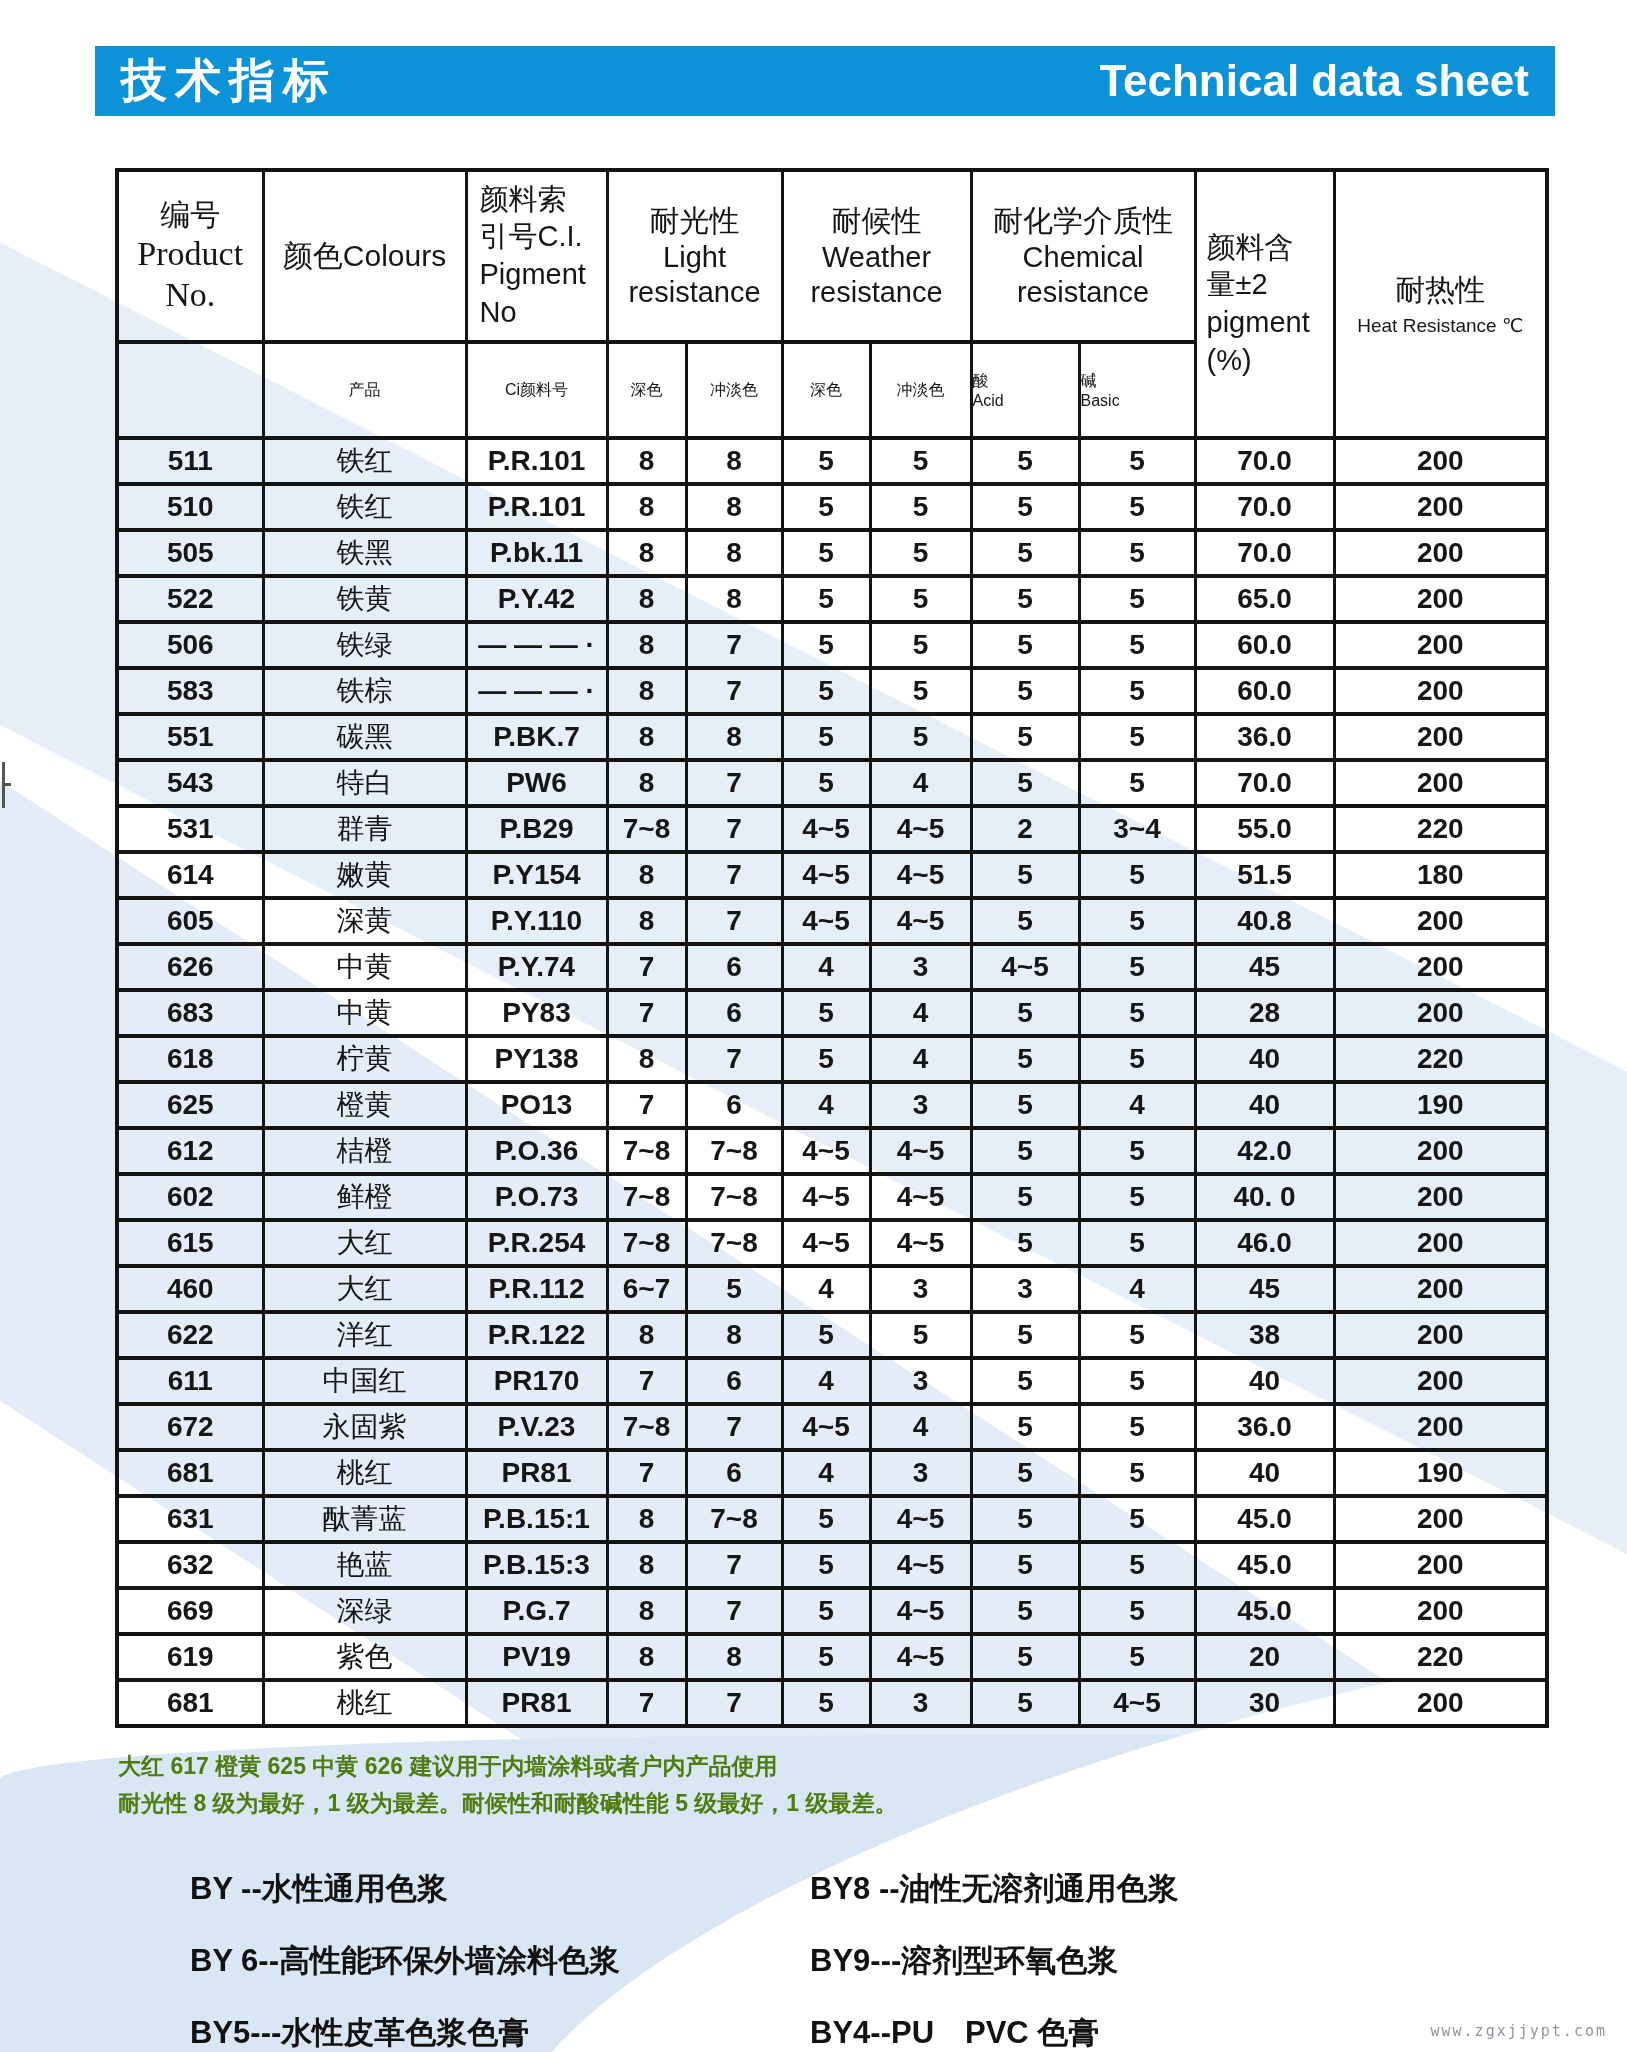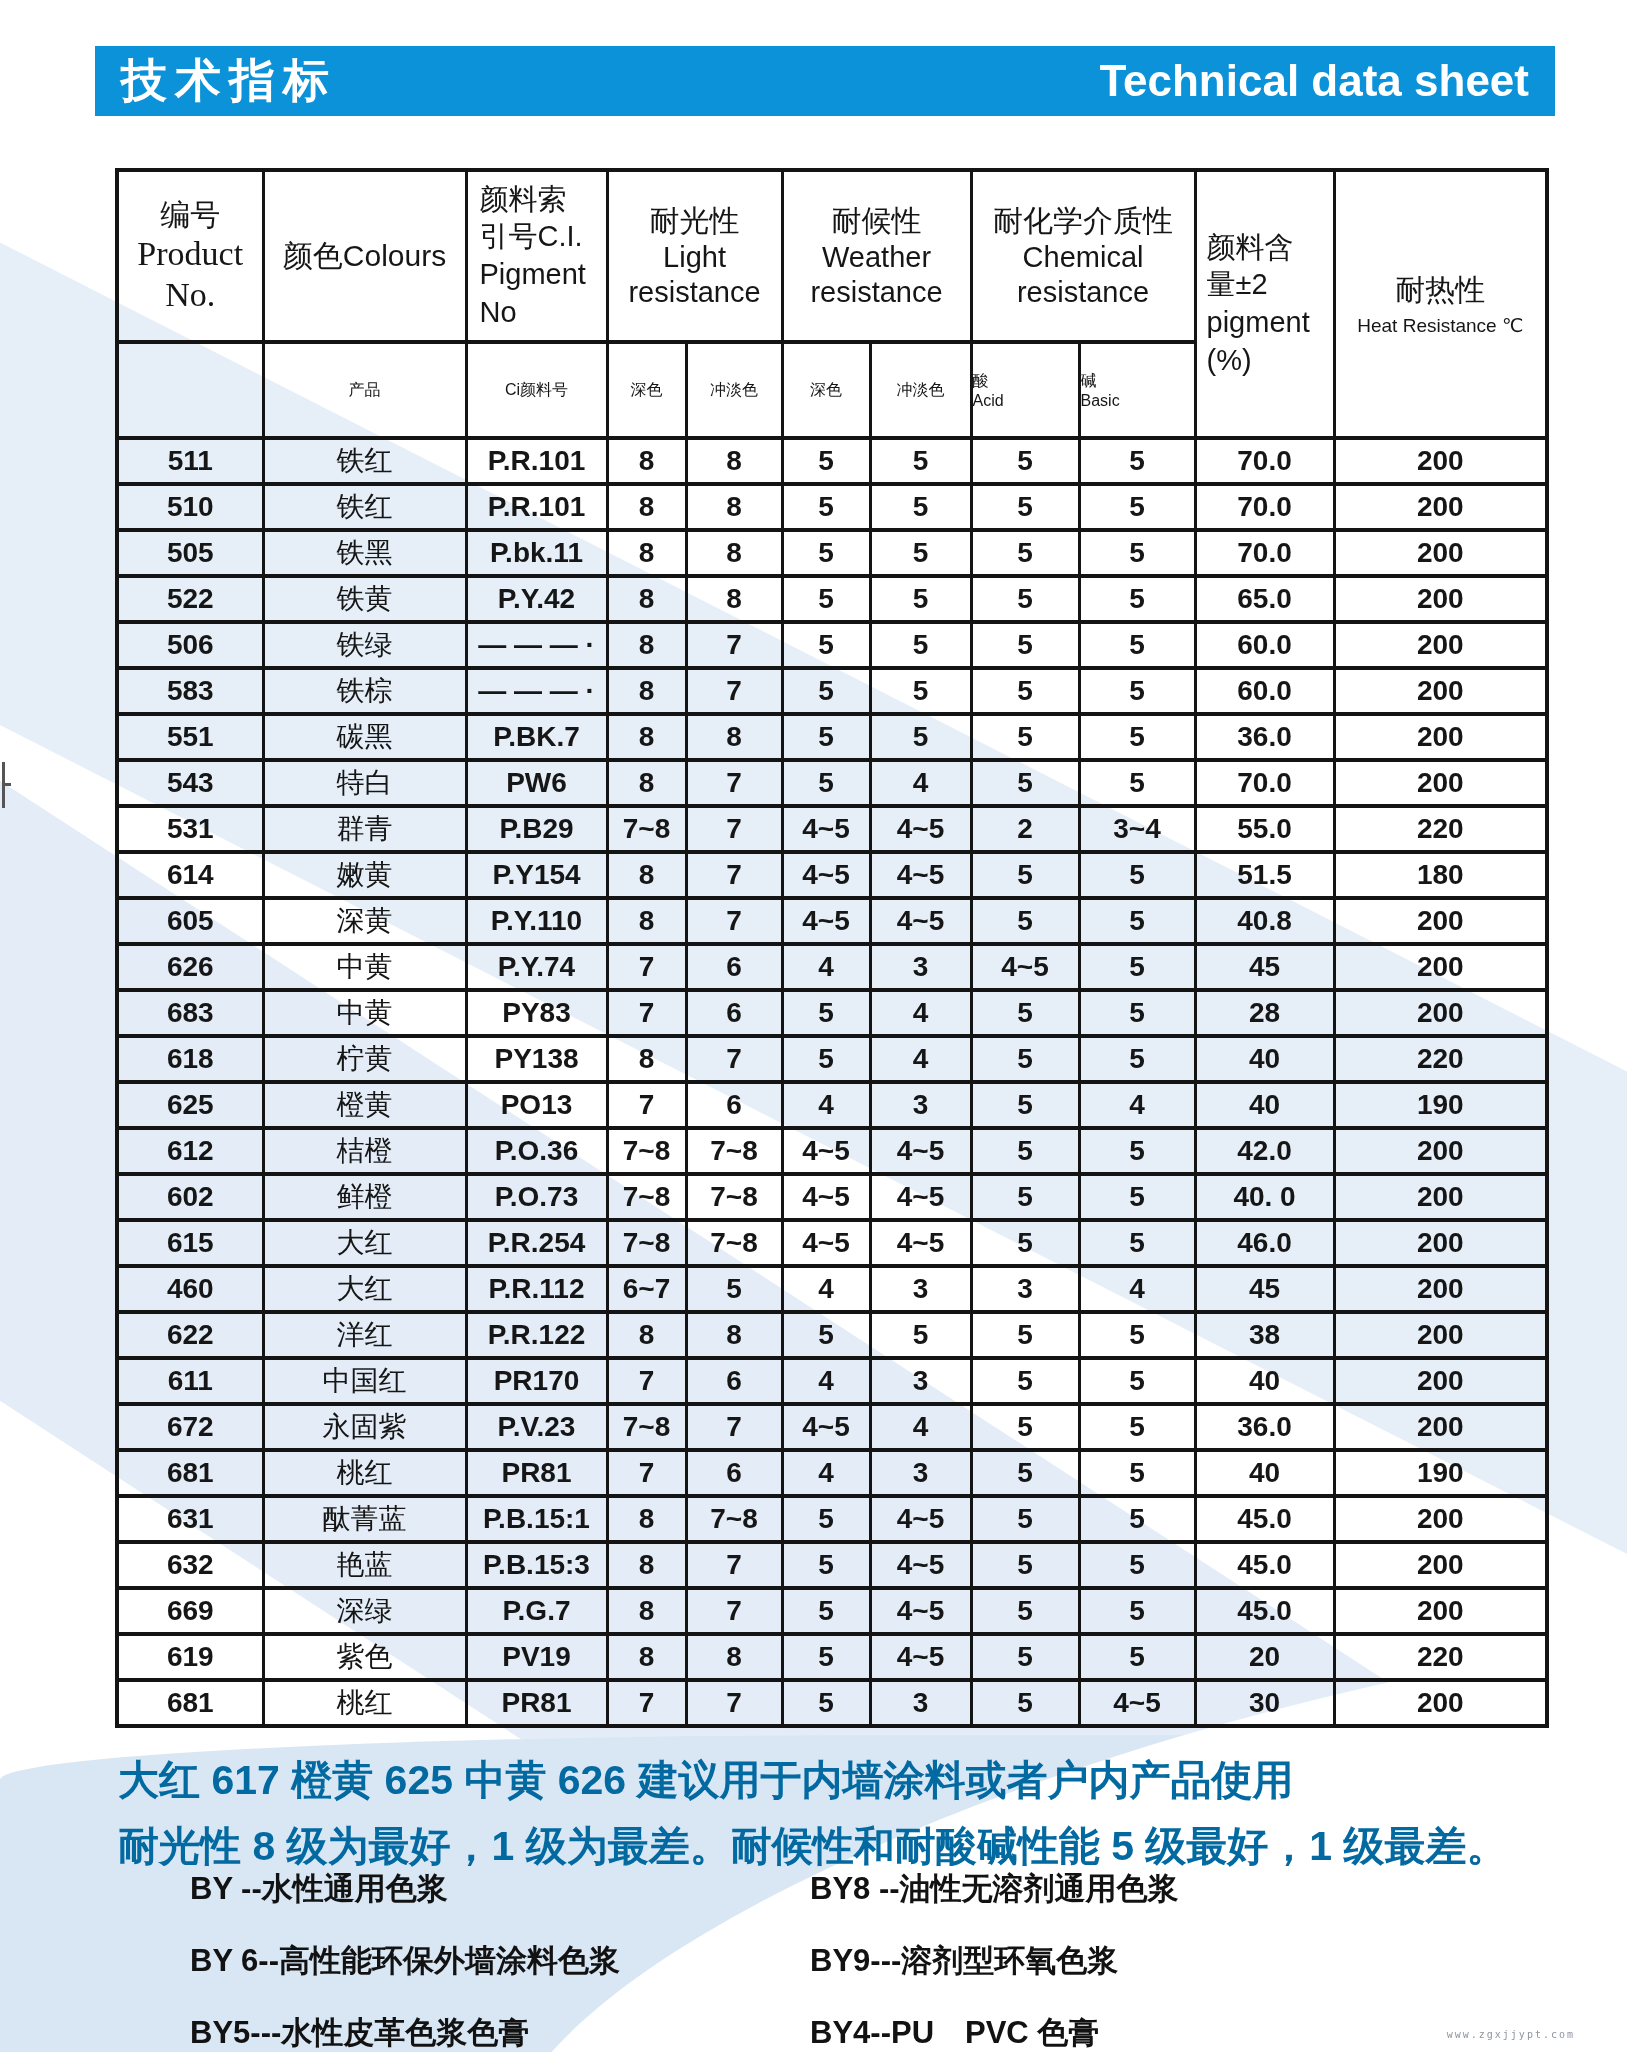--- a/index.html
+++ b/index.html
@@ -74,31 +74,31 @@
   .hdr-en{display:block;font-size:29px;line-height:1.2;white-space:pre-line;}
   .hdr-en-serif{font-family:"Liberation Serif","DejaVu Serif",serif;font-size:34px;}
   .cell-left{text-align:left;padding-left:10px;}
   .pre{white-space:pre-line;}
   th.ci-head{text-align:left;padding-left:12px;font-size:29px;line-height:1.3;}
   th.pig-head{text-align:left;padding-left:10px;font-size:29px;line-height:1.3;}
   .heat-en{display:block;font-size:19px;margin-top:6px;}
   .tds tbody td{height:42px;font-size:28px;font-weight:600;line-height:1;}
   .tds tbody td:nth-child(2){font-weight:500;}
   
-  .notes{position:absolute;z-index:1;left:118px;top:1748px;font-size:41px;font-weight:600;line-height:1.6;color:#0369a1;}
+  .notes{position:absolute;z-index:1;left:118px;top:1748px;font-size:23px;font-weight:600;line-height:1.6;color:#4d7c0f;}
   .notes p{margin:0;}
   .legend{
     position:absolute;z-index:1;left:190px;top:1868px;width:1260px;
     display:grid;grid-template-columns:620px auto;row-gap:30px;
     font-size:31px;font-weight:700;color:#121212;
   }
   .watermark{
-    position:absolute;z-index:1;right:52px;bottom:12px;
+    position:absolute;z-index:1;right:20px;bottom:12px;
     font-family:"DejaVu Sans Mono","Liberation Mono",monospace;
-    font-size:10px;letter-spacing:2px;color:var(--wm);margin-top:35px;
+    font-size:15px;letter-spacing:2px;color:var(--wm);margin-top:35px;
   }
 </style>
 </head>
 <body>
 
 <div class="page">
 
   <div class="bg-layer">
     <div class="ribbon ribbon-a"></div>
     <div class="ribbon ribbon-b"></div>

